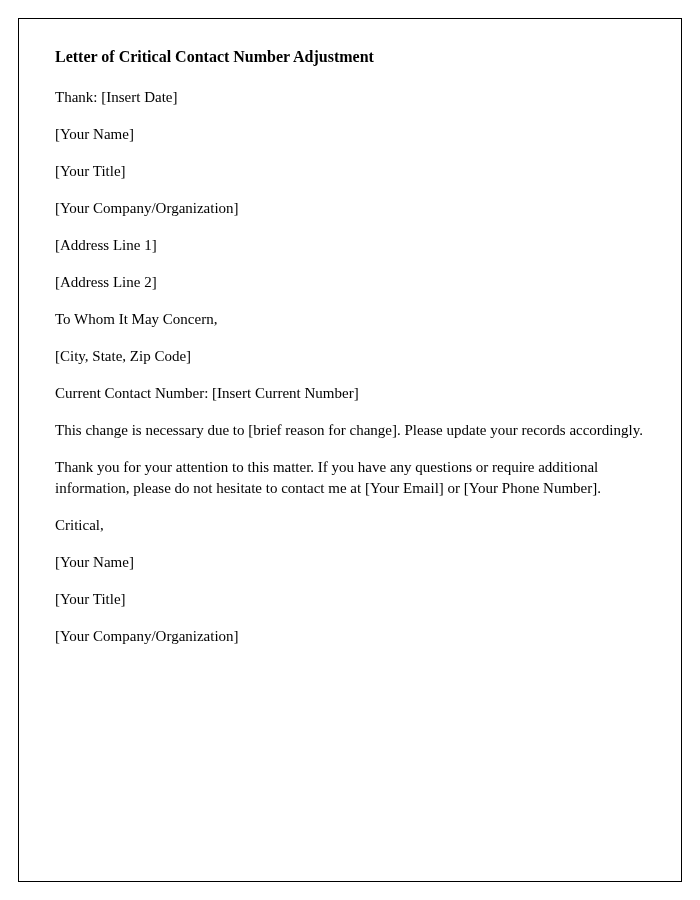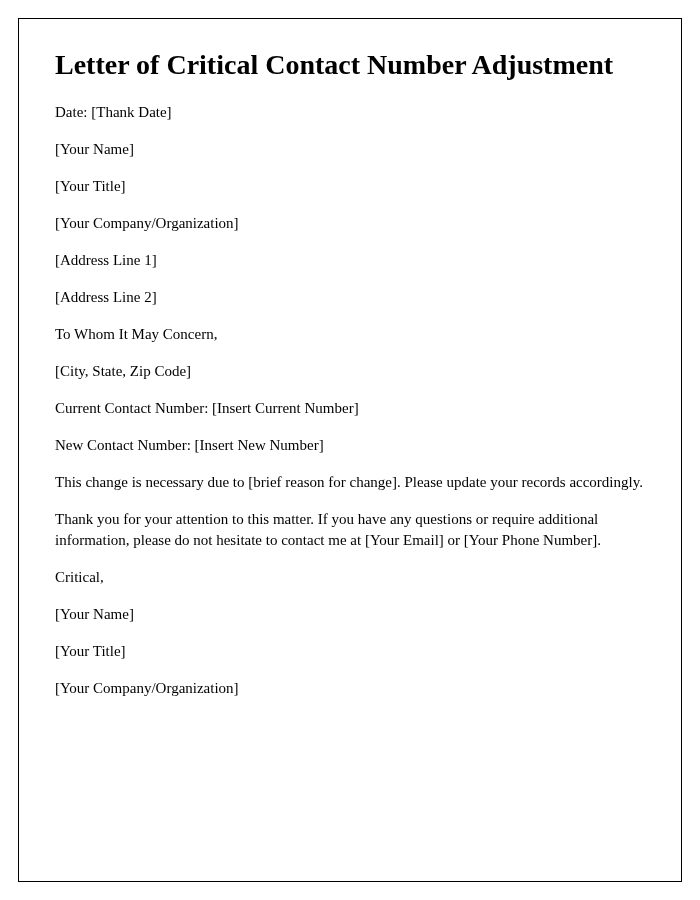--- a/index.html
+++ b/index.html
@@ -14,47 +14,46 @@
       height: 900px;
       padding: 18px;
     }
     .page-border {
       border: 1px solid #000;
       width: 100%;
       height: 100%;
       padding: 28px 36px;
     }
     h1 {
-      font-size: 28px;
+      font-size: 16px;
       font-weight: bold;
       line-height: 1.25;
       margin-bottom: 20px;
       color: #000;
     }
     p {
       font-size: 15px;
       line-height: 1.4;
       margin-bottom: 16px;
       color: #000;
     }
   </style>
 </head>
 <body>
 
 <div class="page-border">
   <h1>Letter of Critical Contact Number Adjustment</h1>
-  <p>Date: [Thank Date]</p>
+  <p>Thank: [Insert Date]</p>
   <p>[Your Name]</p>
   <p>[Your Title]</p>
   <p>[Your Company/Organization]</p>
   <p>[Address Line 1]</p>
   <p>[Address Line 2]</p>
   <p>To Whom It May Concern,</p>
   <p>[City, State, Zip Code]</p>
   <p>Current Contact Number: [Insert Current Number]</p>
-  <p>New Contact Number: [Insert New Number]</p>
   <p>This change is necessary due to [brief reason for change]. Please update your records accordingly.</p>
   <p>Thank you for your attention to this matter. If you have any questions or require additional information, please do not hesitate to contact me at [Your Email] or [Your Phone Number].</p>
   <p>Critical,</p>
   <p>[Your Name]</p>
   <p>[Your Title]</p>
   <p>[Your Company/Organization]</p>
 </div>
 
 </body></html>

